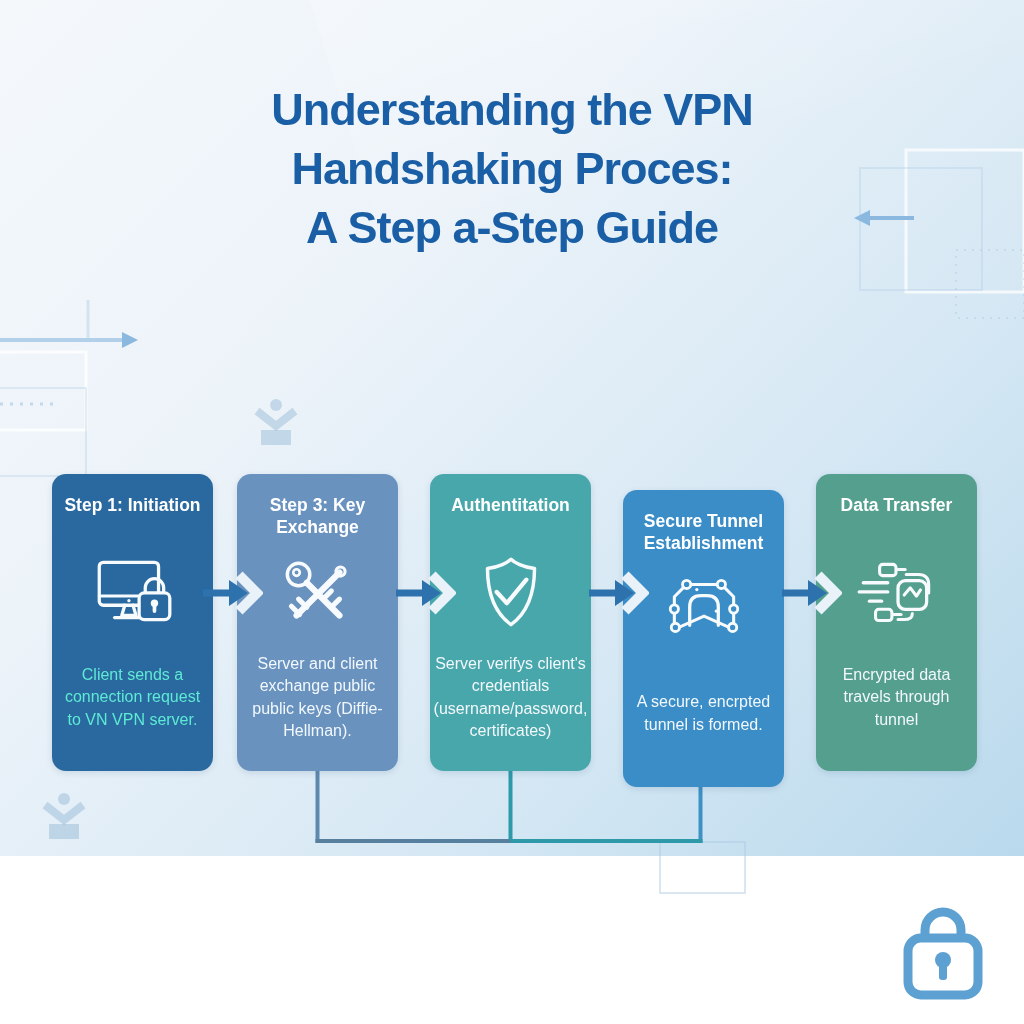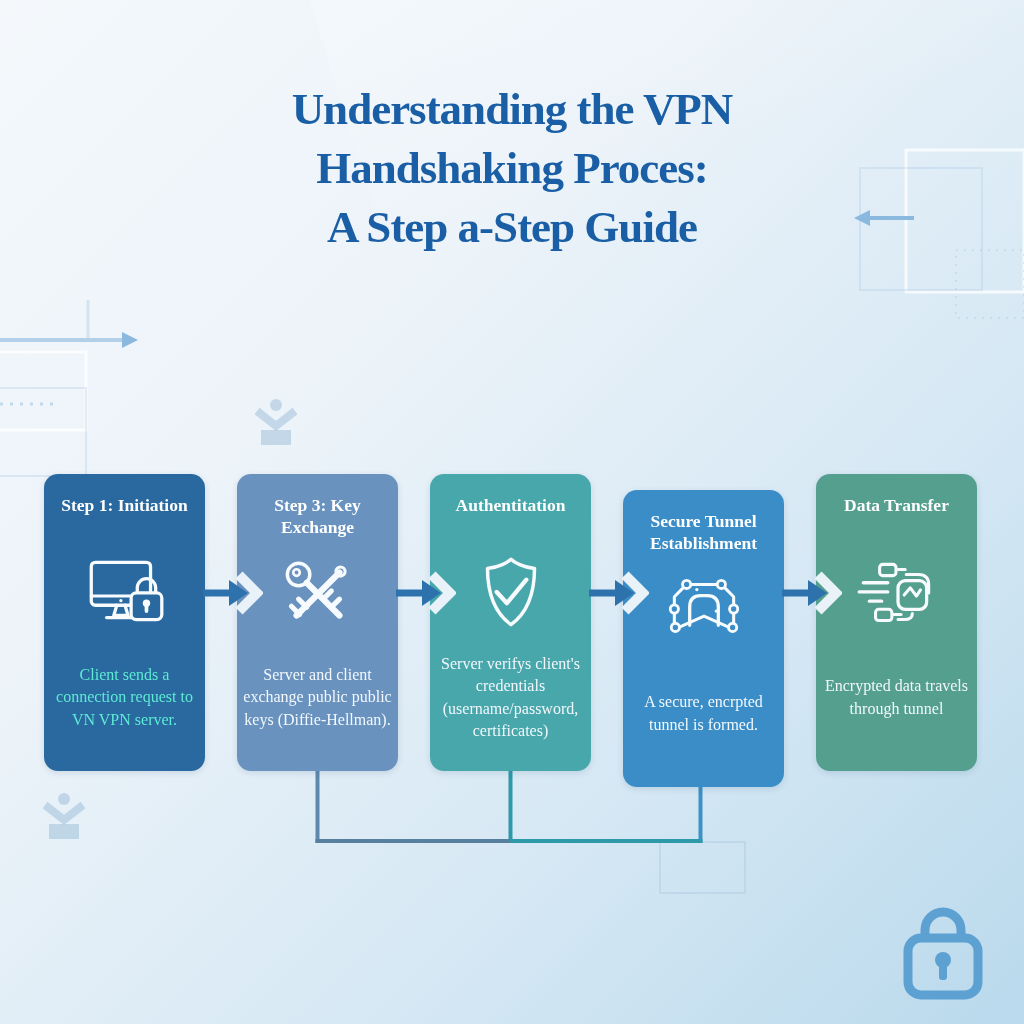--- a/index.html
+++ b/index.html
@@ -1,35 +1,35 @@
 <!DOCTYPE html>
 <html><head>
 <meta charset="utf-8">
 <style>
   html,body{margin:0;padding:0;}
   body{width:1024px;height:1024px;overflow:hidden;font-family:"Liberation Sans",sans-serif;}
-  .canvas{position:relative;width:1024px;height:1024px;
-    background:linear-gradient(135deg,#f4f8fb 0%,#ecf3f9 35%,#d6e8f4 68%,#b9d9ec 100%);font-family:Liberation Serif, serif;}
+  .canvas{position:relative;width:1024px;height:856px;
+    background:linear-gradient(135deg,#f4f8fb 0%,#ecf3f9 35%,#d6e8f4 68%,#b9d9ec 100%);}
   .bg-streak{position:absolute;left:330px;top:-140px;width:760px;height:300px;
     background:linear-gradient(rgba(255,255,255,.55),rgba(255,255,255,0));
     transform:rotate(-17deg);opacity:.45;pointer-events:none;}
   .decor-layer,.connector-layer,.arrow{position:absolute;pointer-events:none;}
   .decor-layer{left:0;top:0;z-index:0;}
   .connector-layer{left:0;top:0;z-index:1;}
   .title-block{position:absolute;top:80px;left:0;width:100%;text-align:center;z-index:2;
     font-weight:700;font-size:45px;line-height:59px;letter-spacing:-1px;}
   .card{position:absolute;top:474px;width:161px;height:297px;border-radius:14px;z-index:2;
     box-shadow:0 2px 6px rgba(40,80,120,.15);}
   .card-title{padding:20px 6px 0;text-align:center;font-size:17.5px;line-height:1.26;
     font-weight:700;color:#fff;}
   .card-icon{position:absolute;top:74px;left:0;width:100%;display:flex;justify-content:center;}
   .card-desc{position:absolute;top:172px;bottom:22px;left:0;width:100%;
     display:flex;align-items:center;justify-content:center;}
   .card-desc > div{padding:0 5px;text-align:center;font-size:16px;line-height:1.38;}
-  .c1{left:44px;}.c2{left:237px;}.c3{left:430px;}.c4{left:623px;margin-top:16px;}.c5{left:816px;}
+  .c1{left:52px;}.c2{left:237px;}.c3{left:430px;}.c4{left:623px;margin-top:16px;}.c5{left:816px;}
   .arrow{top:571px;width:60px;height:44px;z-index:3;}
   .a1{left:203px;}.a2{left:396px;}.a3{left:589px;}.a4{left:782px;}
 </style>
 </head>
 <body>
 
 <div class="canvas">
 
   <div class="bg-streak"></div>
 

